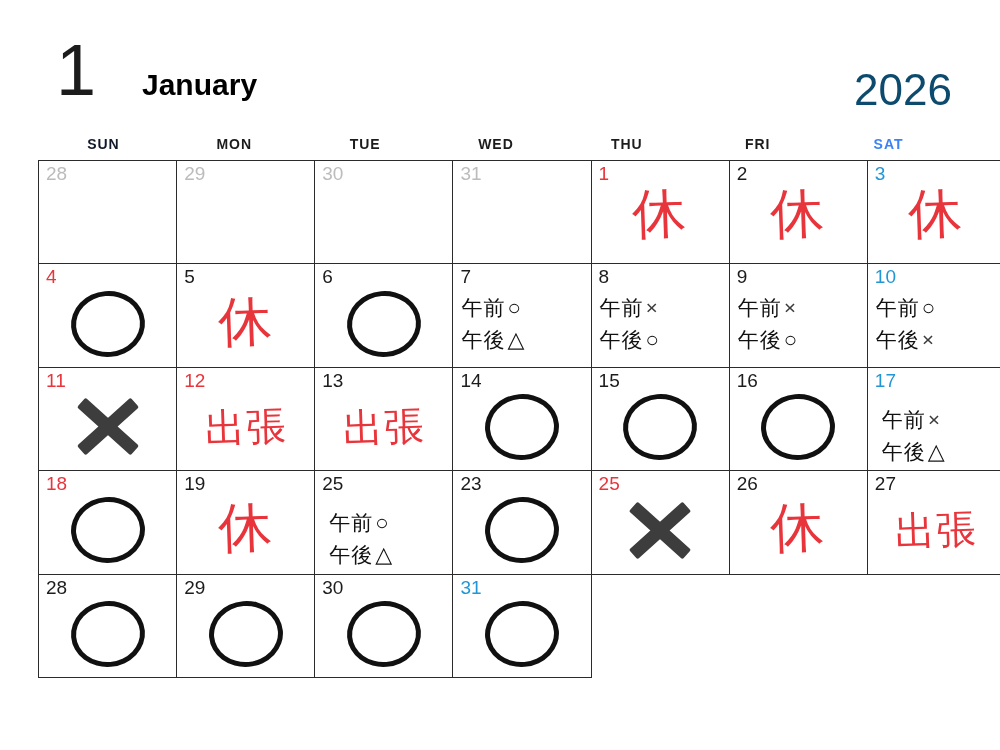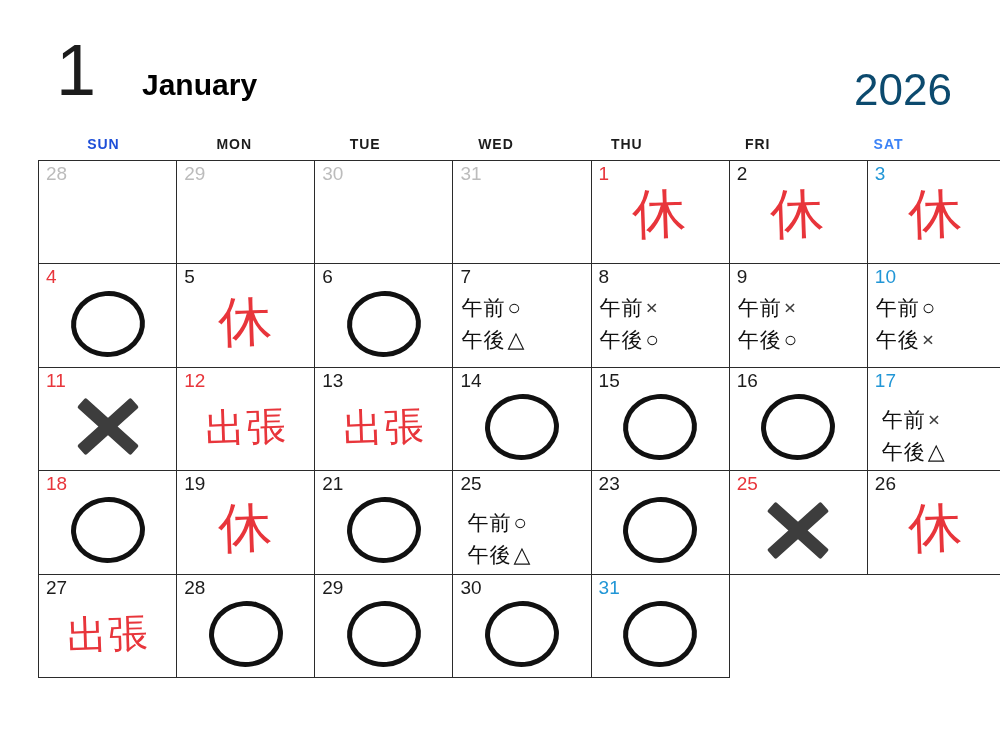--- a/index.html
+++ b/index.html
@@ -56,21 +56,21 @@
     display: grid;
     grid-template-columns: repeat(7, 1fr);
   }
   .weekday {
     text-align: center;
     font-size: 14px;
     font-weight: bold;
     letter-spacing: 1px;
     color: #1c1c1c;
   }
-  .weekday.sun { color: #1d4ed8; }
+  .weekday.sun { color: #0f172a; }
   .weekday.sat { color: #3b82f6; }
 
   
   .grid {
     position: absolute;
     left: 38px; top: 160px;
     width: 968px; height: 518px;
     display: grid;
     grid-template-columns: repeat(7, 1fr);
     grid-template-rows: repeat(5, 1fr);
@@ -312,26 +312,20 @@
           <span class="circle"></span>
         </div>
       </div>
       <div class="cell">
         <div class="daynum">19</div>
         <div class="mark">
           <span class="kanji">休</span>
         </div>
       </div>
       <div class="cell">
-        <div class="daynum">21</div>
-        <div class="mark">
-          <span class="circle"></span>
-        </div>
-      </div>
-      <div class="cell">
         <div class="daynum">25</div>
         <div class="ampm shift indent">
           <div class="line"><span>午前</span><span class="sym">○</span></div>
           <div class="line"><span>午後</span><span class="sym">△</span></div>
         </div>
       </div>
       <div class="cell">
         <div class="daynum">23</div>
         <div class="mark">
           <span class="circle"></span>

